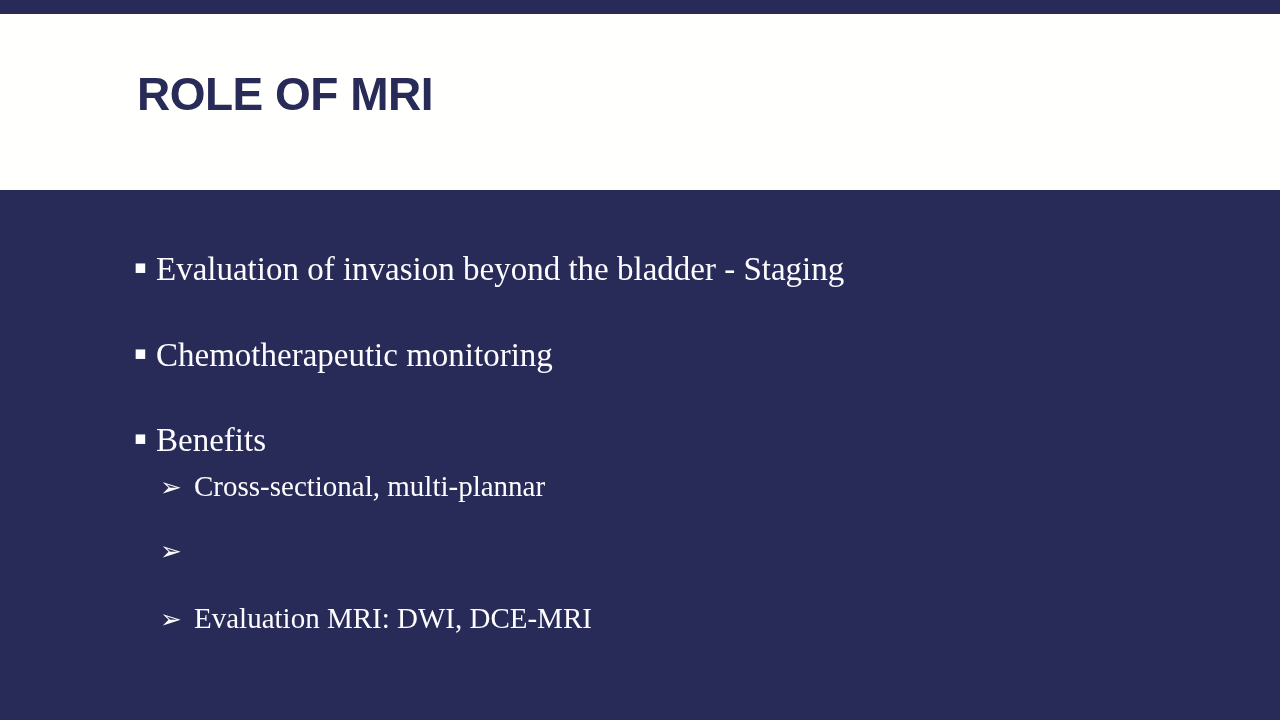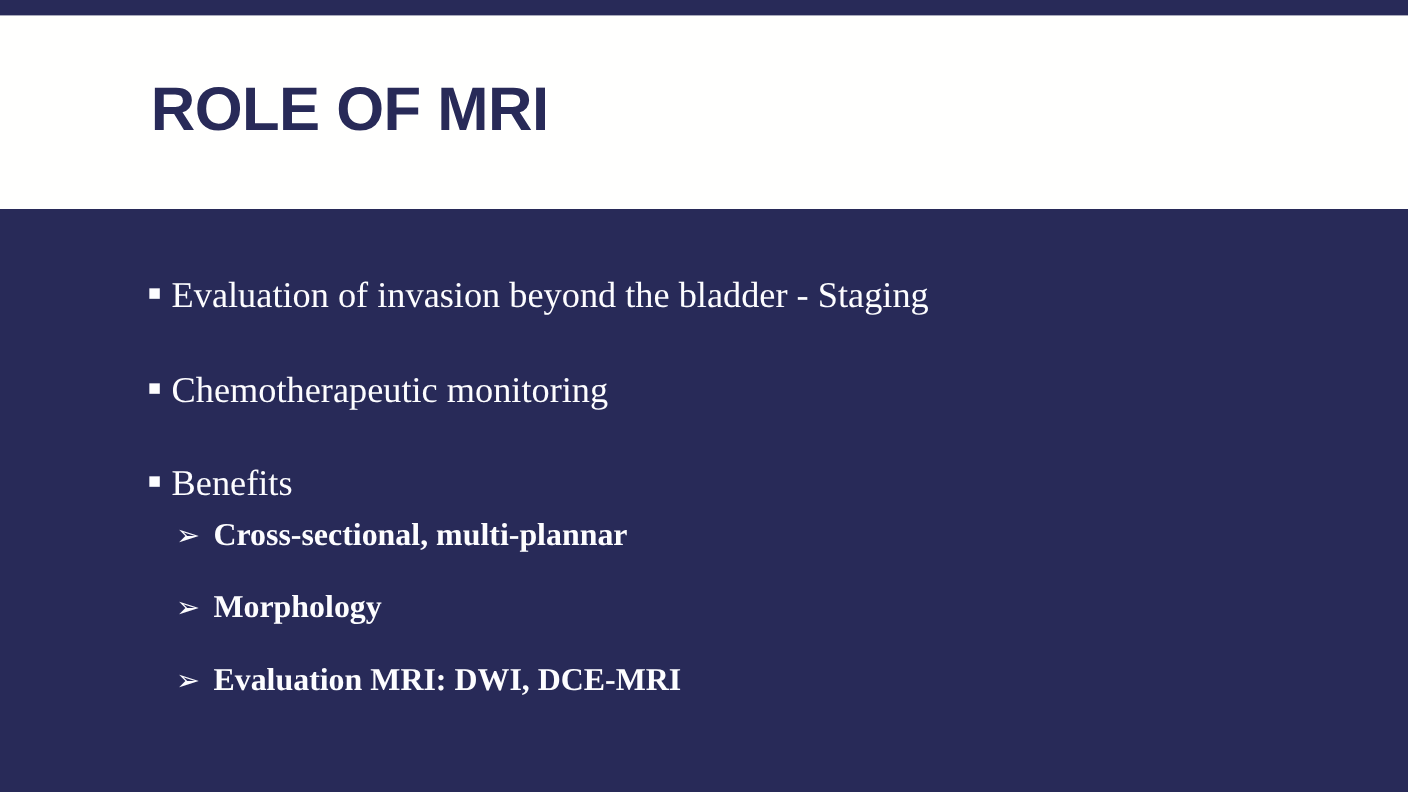--- a/index.html
+++ b/index.html
@@ -37,21 +37,21 @@
   }
 
   .slide-title {
     position: absolute;
     left: 137px;
     top: 57px;
     margin: 0;
     color: #282a58;
     font-family: "Liberation Sans", "DejaVu Sans", sans-serif;
     font-weight: bold;
-    font-size: 56px;
+    font-size: 46px;
     line-height: 1.0;
     letter-spacing: -0.5px;
     white-space: nowrap;
   }
 
   
   .body-area {
     position: absolute;
     left: 0;
     top: 190px;
@@ -112,21 +112,20 @@
   .lvl2 .marker {
     display: inline-block;
     width: 34px;
     font-size: 26px;
     line-height: 1;
     color: #fdfdff;
     font-family: "DejaVu Sans", sans-serif;
   }
   .lvl2 .text {
     display: inline-block;
-    font-weight: bold;
   }
 
   .row-4 { top: 282px; }
   .row-5 { top: 348px; }
   .row-6 { top: 414px; }
 </style>
 </head>
 <body>
 
 <div class="slide">
@@ -155,21 +154,20 @@
         <span class="text">Benefits</span>
       </div>
 
       <div class="bullet-row lvl2 row-4">
         <span class="marker">➢</span>
         <span class="text">Cross-sectional,  multi-plannar</span>
       </div>
 
       <div class="bullet-row lvl2 row-5">
         <span class="marker">➢</span>
-        <span class="text">Morphology</span>
       </div>
 
       <div class="bullet-row lvl2 row-6">
         <span class="marker">➢</span>
         <span class="text">Evaluation MRI: DWI, DCE-MRI</span>
       </div>
 
     </div>
   </div>
 

